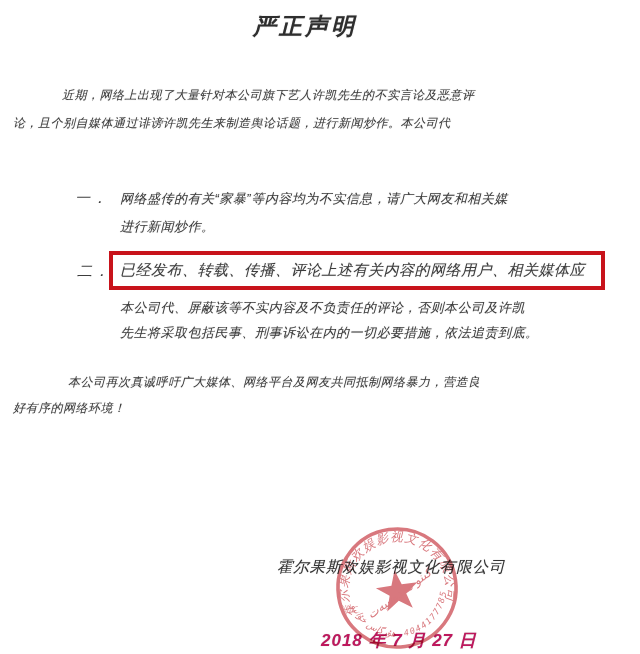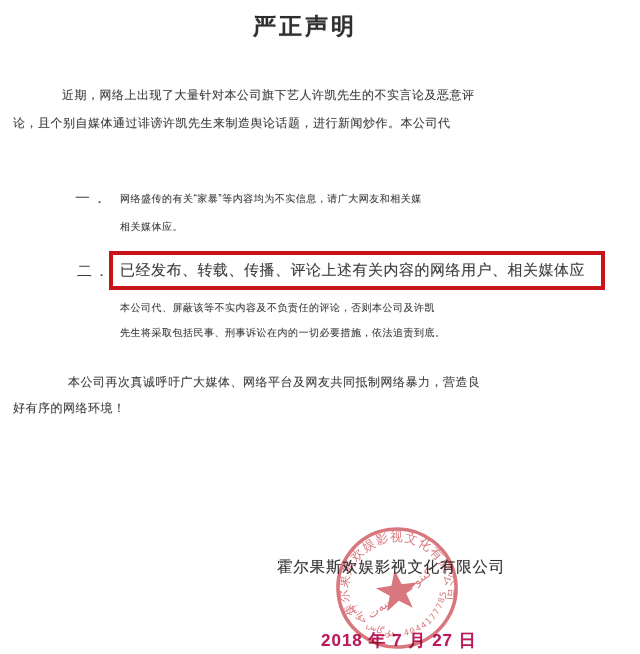--- a/index.html
+++ b/index.html
@@ -1,26 +1,27 @@
 <!DOCTYPE html>
 <html><head>
 <meta charset="utf-8">
 <style>
   html,body{margin:0;padding:0;background:#ffffff;}
   .doc{
     position:relative;width:640px;height:654px;background:#ffffff;overflow:hidden;
     font-family:"Liberation Sans","DejaVu Sans",sans-serif;
     color:#3c3c3c;
+    font-style:italic;
   }
   .line{
     position:absolute;white-space:nowrap;line-height:20px;font-size:12px;
     letter-spacing:.5px;
     text-shadow:0 0 1px rgba(90,90,90,.35);
   }
-  .item-line{font-size:10px;}
+  .item-line{font-size:13px;}
   .title{
     position:absolute;top:11px;left:0;right:30px;text-align:center;
     font-size:23px;font-weight:bold;color:#2e2e2e;letter-spacing:3px;
     text-shadow:0 0 1px rgba(60,60,60,.4);
   }
   .marker{position:absolute;font-size:15px;letter-spacing:2px;}
   .highlight-box{
     position:absolute;left:109px;top:251px;
     border:4px solid #c8131b;
     padding:5px 16px 6px 7px;
@@ -40,21 +41,21 @@
 
 <div class="doc">
 
   <div class="title">严正声明</div>
 
   <div class="line" style="left:62px;top:85px">近期，网络上出现了大量针对本公司旗下艺人许凯先生的不实言论及恶意评</div>
   <div class="line" style="left:13px;top:113px">论，且个别自媒体通过诽谤许凯先生来制造舆论话题，进行新闻炒作。本公司代</div>
 
   <div class="marker" style="left:75px;top:189px">一．</div>
   <div class="line item-line" style="left:120px;top:189px">网络盛传的有关“家暴”等内容均为不实信息，请广大网友和相关媒</div>
-  <div class="line item-line" style="left:120px;top:217px">相关媒体应。</div>
+  <div class="line item-line" style="left:120px;top:217px">进行新闻炒作。</div>
 
   <div class="marker" style="left:77px;top:262px">二．</div>
   <div class="highlight-box">
     <span>已经发布、转载、传播、评论上述有关内容的网络用户、相关媒体应</span>
   </div>
   <div class="line item-line" style="left:120px;top:298px">本公司代、屏蔽该等不实内容及不负责任的评论，否则本公司及许凯</div>
   <div class="line" style="left:68px;top:372px">本公司再次真诚呼吁广大媒体、网络平台及网友共同抵制网络暴力，营造良</div>
 
   <div class="line item-line" style="left:120px;top:323px">先生将采取包括民事、刑事诉讼在内的一切必要措施，依法追责到底。</div>
   <div class="line" style="left:13px;top:398px">好有序的网络环境！</div>

